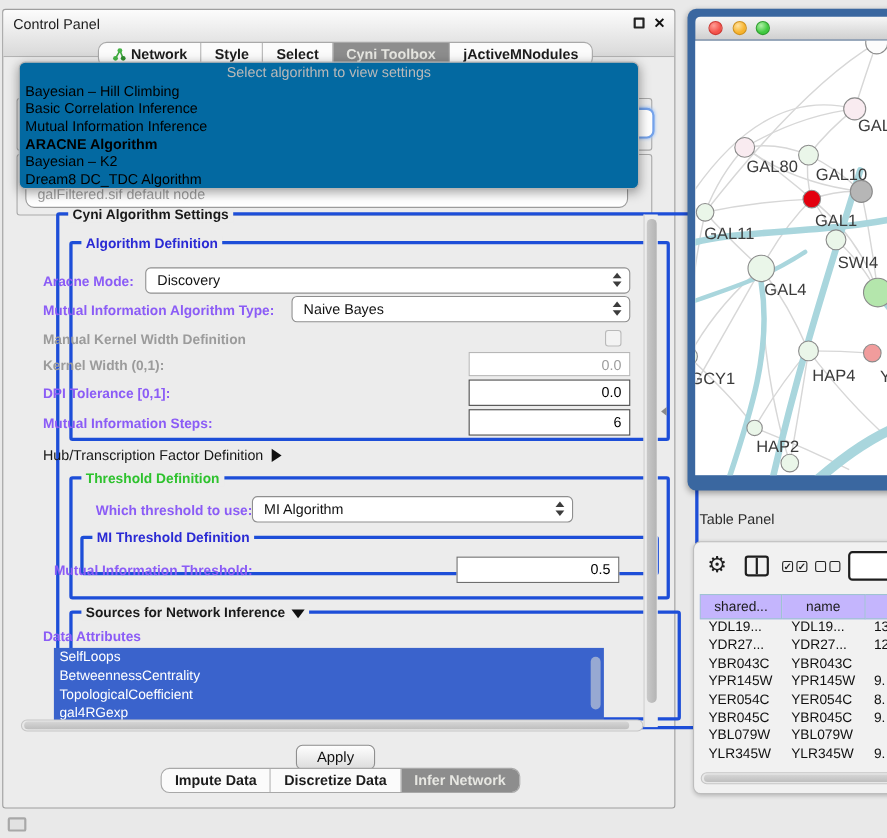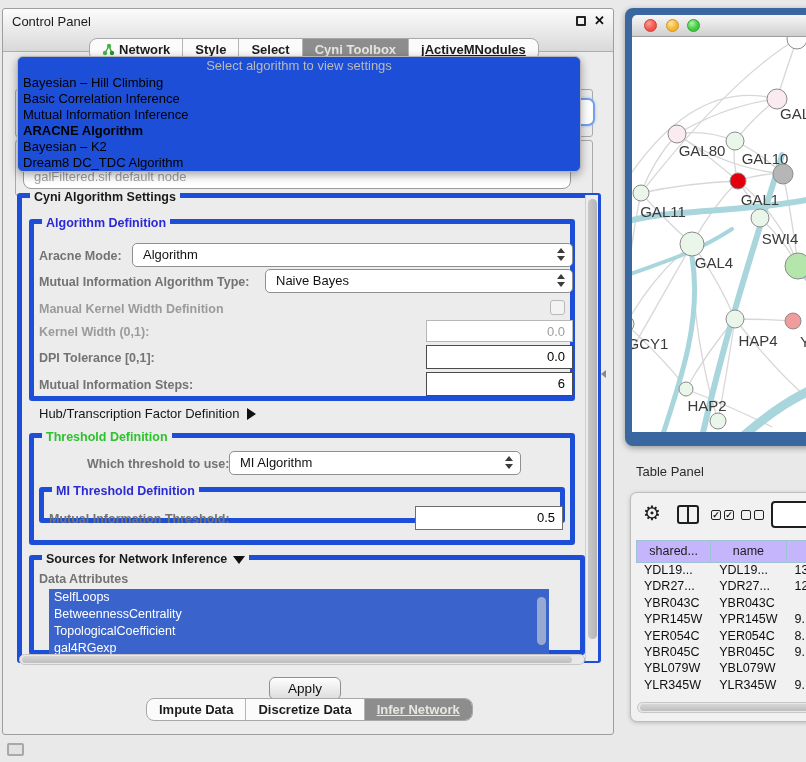--- a/index.html
+++ b/index.html
@@ -15,50 +15,50 @@
   #cp-title { position:absolute; left:9px; top:5px; font-size:13px; color:#1b1b1b; }
   .float-ico { position:absolute; right:27px; top:7px; width:10px; height:10px;
     border:2px solid #222; border-radius:1px; }
   .close-ico { position:absolute; right:8px; top:4px; font-size:13px; font-weight:bold; color:#111; }
 
   
   .tabrow { position:absolute; left:86px; top:29px; height:23px; display:flex;
     border:1px solid #a8a8a8; border-radius:8px; background:#fbfbfb; overflow:hidden; }
   .tab { font-size:13px; font-weight:600; color:#1c1c1c; padding:3px 12px 0 12px;
     border-right:1px solid #b5b5b5; white-space:nowrap; }
-  .tab:last-child { border-right:none;text-decoration:underline; }
+  .tab:last-child { border-right:none; }
   .tab.active { background:#8d8d8d; color:#e7e7e2; }
   .nettab-ico { display:inline-block; width:13px; height:13px; vertical-align:-2px; margin-right:4px; }
 
   
   #popup { position:absolute; left:14px; top:47px; width:564px; height:116px;
-    background:#1d4ed8; border:1px solid #b5b5b5; border-radius:6px;
+    background:#0369a1; border:1px solid #b5b5b5; border-radius:6px;
     box-shadow:0 3px 10px rgba(0,0,0,.35); z-index:30; padding-top:1px; }
   #popup-header { text-align:center; color:#b9b9b9; font-size:13px; height:17px; }
   .dd-item { font-size:13px; color:#000; padding:0 0 0 5px; height:16px; line-height:16px; }
   .dd-item.sel { font-weight:bold; }
 
   
   .peek-box { position:absolute; border:1px solid #a9a9a9; border-radius:3px; background:#ececec; }
   #peek-combo { position:absolute; left:552px; top:89px; width:40px; height:28px;
     border:2px solid #74a2ea; border-radius:7px; background:#fff;
     box-shadow:0 0 3px #9cc0f5; z-index:5; }
   #peek-field { position:absolute; left:20px; top:150px; width:548px; height:30px;
     background:#fff; border:1px solid #9b9b9b; border-radius:8px; z-index:4;
     font-size:13px; color:#a0a0a0; line-height:34px; padding-left:10px; }
 
   
-  .grp { position:absolute; border:5px solid #1d4ed8; border-radius:3px; }
+  .grp { position:absolute; border:3px solid #1d4ed8; border-radius:3px;margin-left:34px; }
   .grp-title { position:absolute; top:-8px; left:8px; background:#ececec;
     padding:0 4px; font-size:12.5px; font-weight:bold; }
   .t-black { color:#1a1a1a; }
   .t-blue  { color:#2a2ad4; }
   .t-green { color:#2ec22e; }
 
-  .lbl  { position:absolute; font-size:12.5px; font-weight:bold; color:#737373; white-space:nowrap; }
+  .lbl  { position:absolute; font-size:12.5px; font-weight:bold; color:#8b5cf6; white-space:nowrap; }
   .lbl.dis { color:#9b9b9b; }
 
   .combo { position:absolute; background:#fff; border:1px solid #8f8f8f; border-radius:5px;
     font-size:13px; color:#111; }
   .combo .cv { position:absolute; left:10px; top:3px; }
   .spin { position:absolute; right:7px; top:4px; width:8px; }
   .spin i { display:block; width:0; height:0; border-left:4px solid transparent;
     border-right:4px solid transparent; }
   .spin .up { border-bottom:5px solid #3c3c3c; margin-bottom:3px; }
   .spin .dn { border-top:5px solid #3c3c3c; }
@@ -187,21 +187,21 @@
 
   <div class="grp" style="left:14px;top:184px;width:584px;height:470px;">
     <span class="grp-title t-black">Cyni Algorithm Settings</span>
   </div>
 
   <div class="grp" style="left:26px;top:210px;width:546px;height:182px;">
     <span class="grp-title t-blue">Algorithm Definition</span>
   </div>
   <span class="lbl" style="left:36px;top:240px;">Aracne Mode:</span>
   <div class="combo" style="left:129px;top:234px;width:441px;height:24px;">
-    <span class="cv">Algorithm</span>
+    <span class="cv">Discovery</span>
     <span class="spin">
         <i class="up"></i>
         <i class="dn"></i>
       </span>
   </div>
   <span class="lbl" style="left:36px;top:266px;">Mutual Information Algorithm Type:</span>
   <div class="combo" style="left:262px;top:260px;width:308px;height:24px;">
     <span class="cv">Naive Bayes</span>
     <span class="spin">
         <i class="up"></i>

